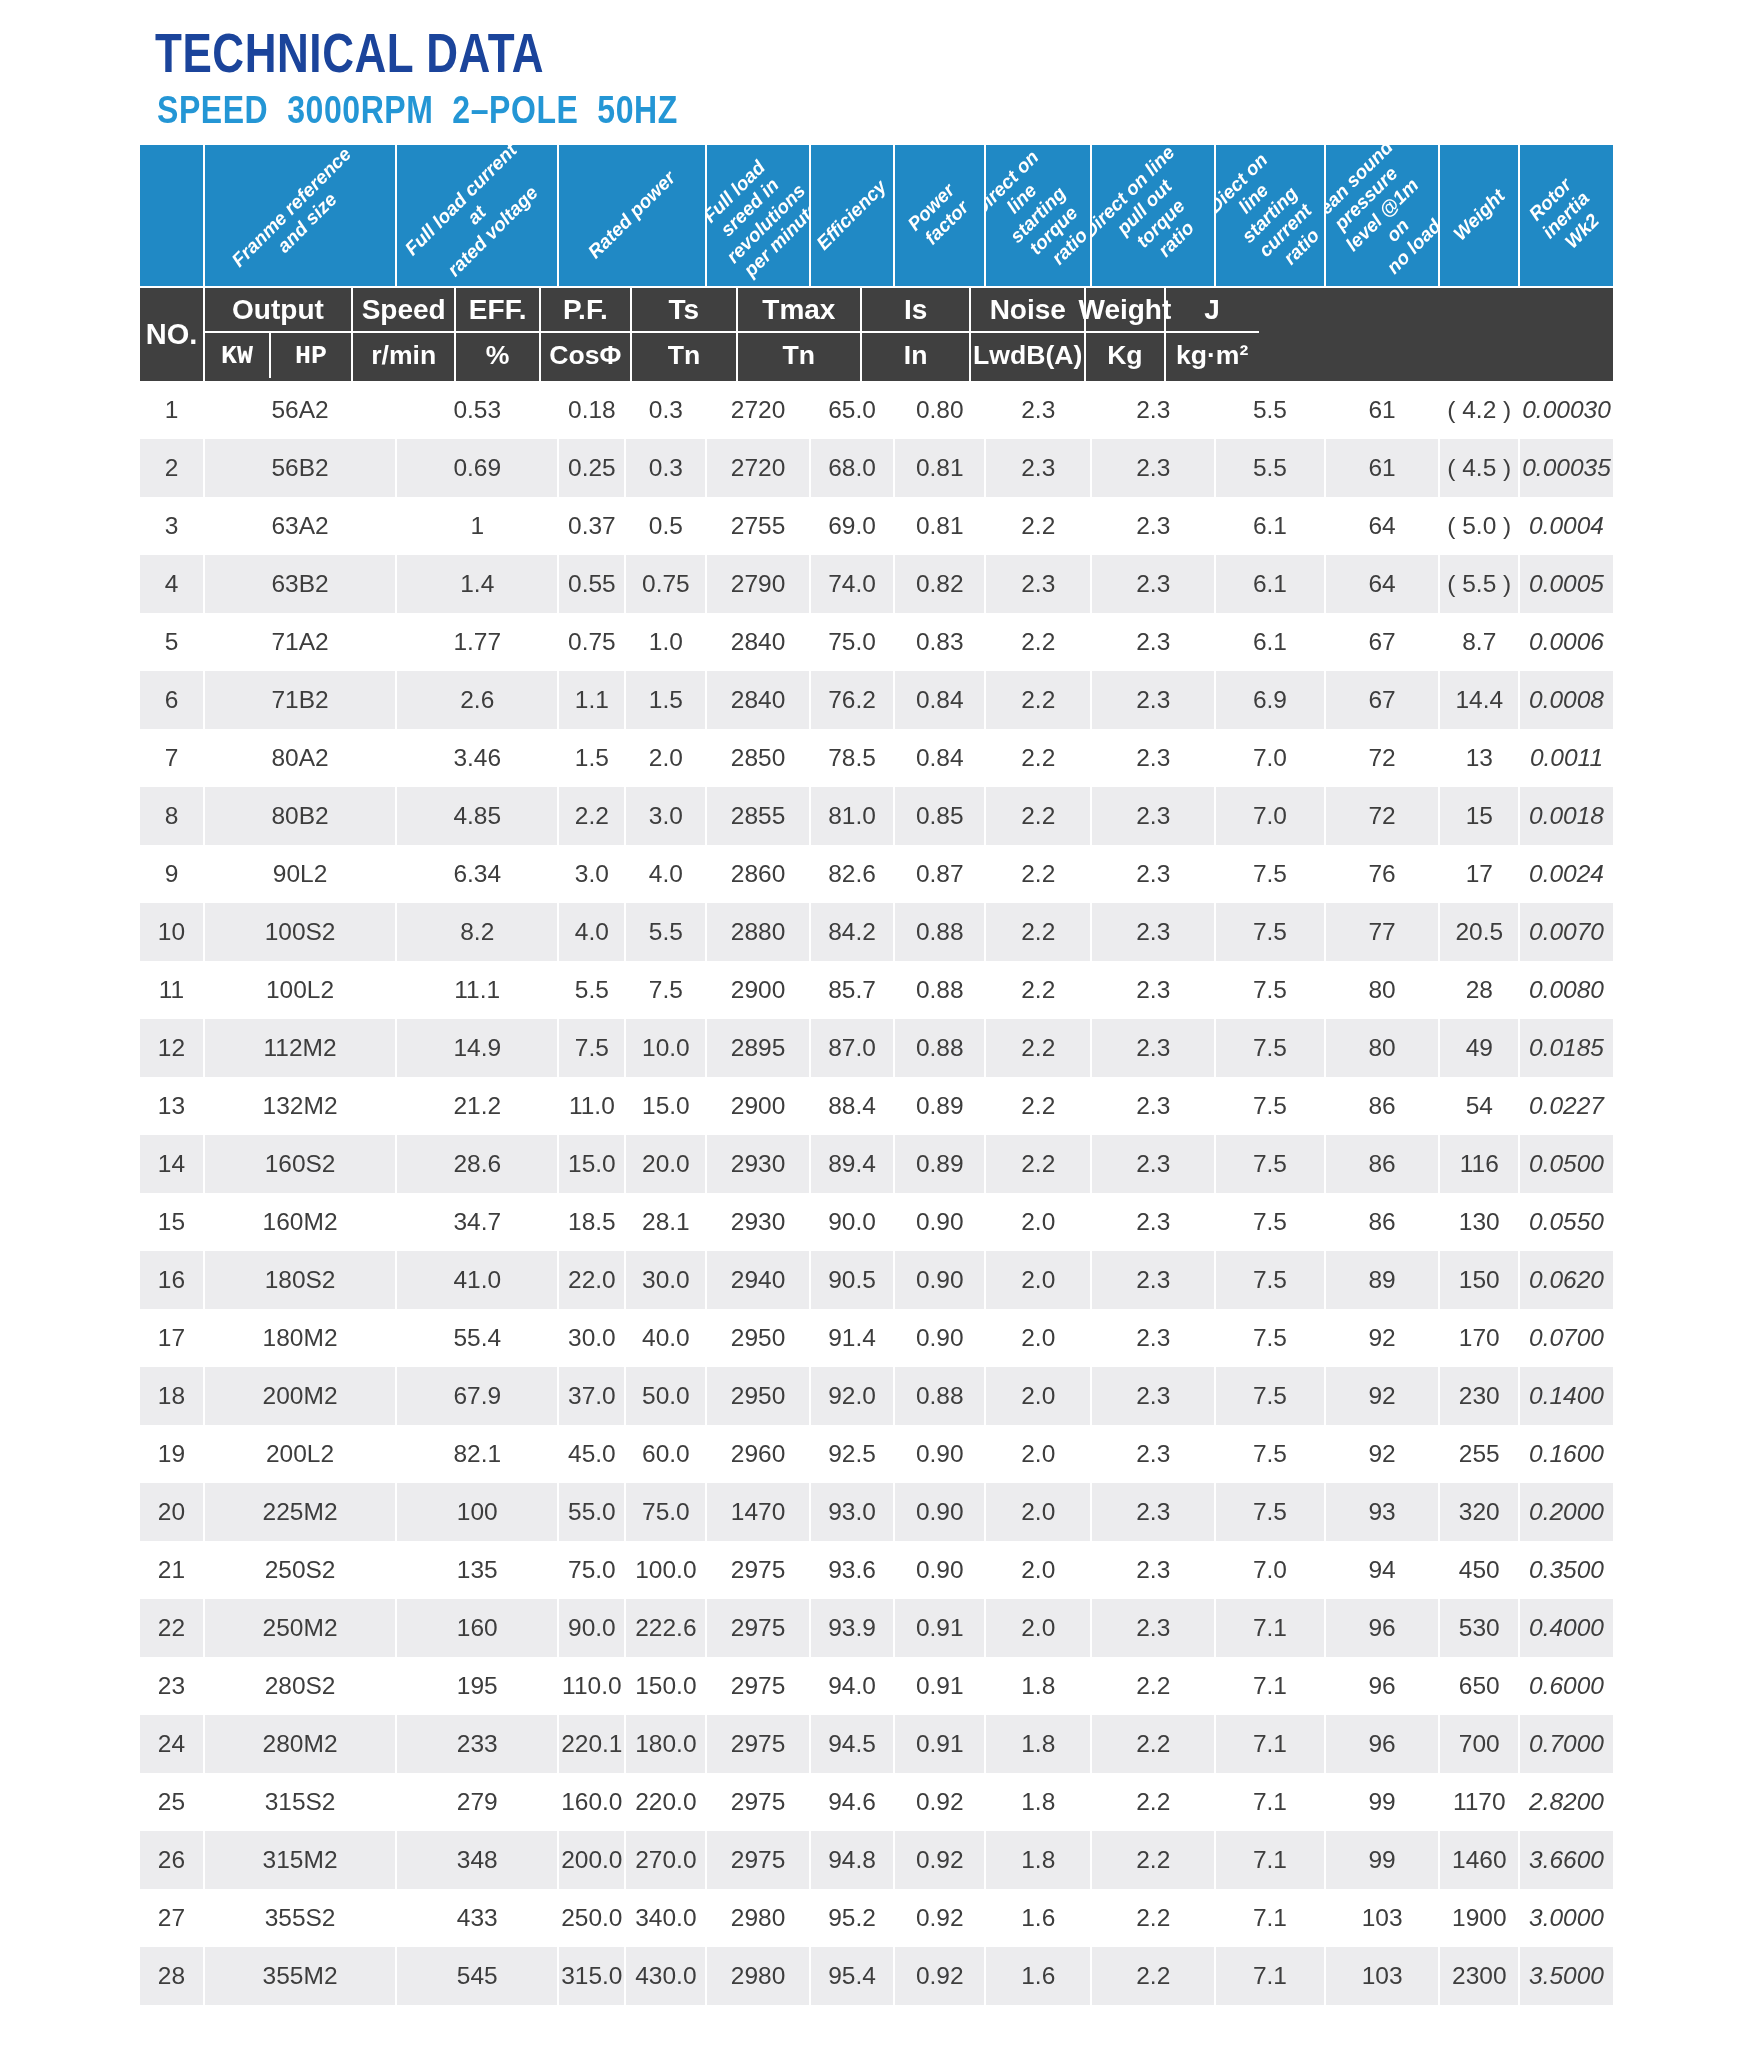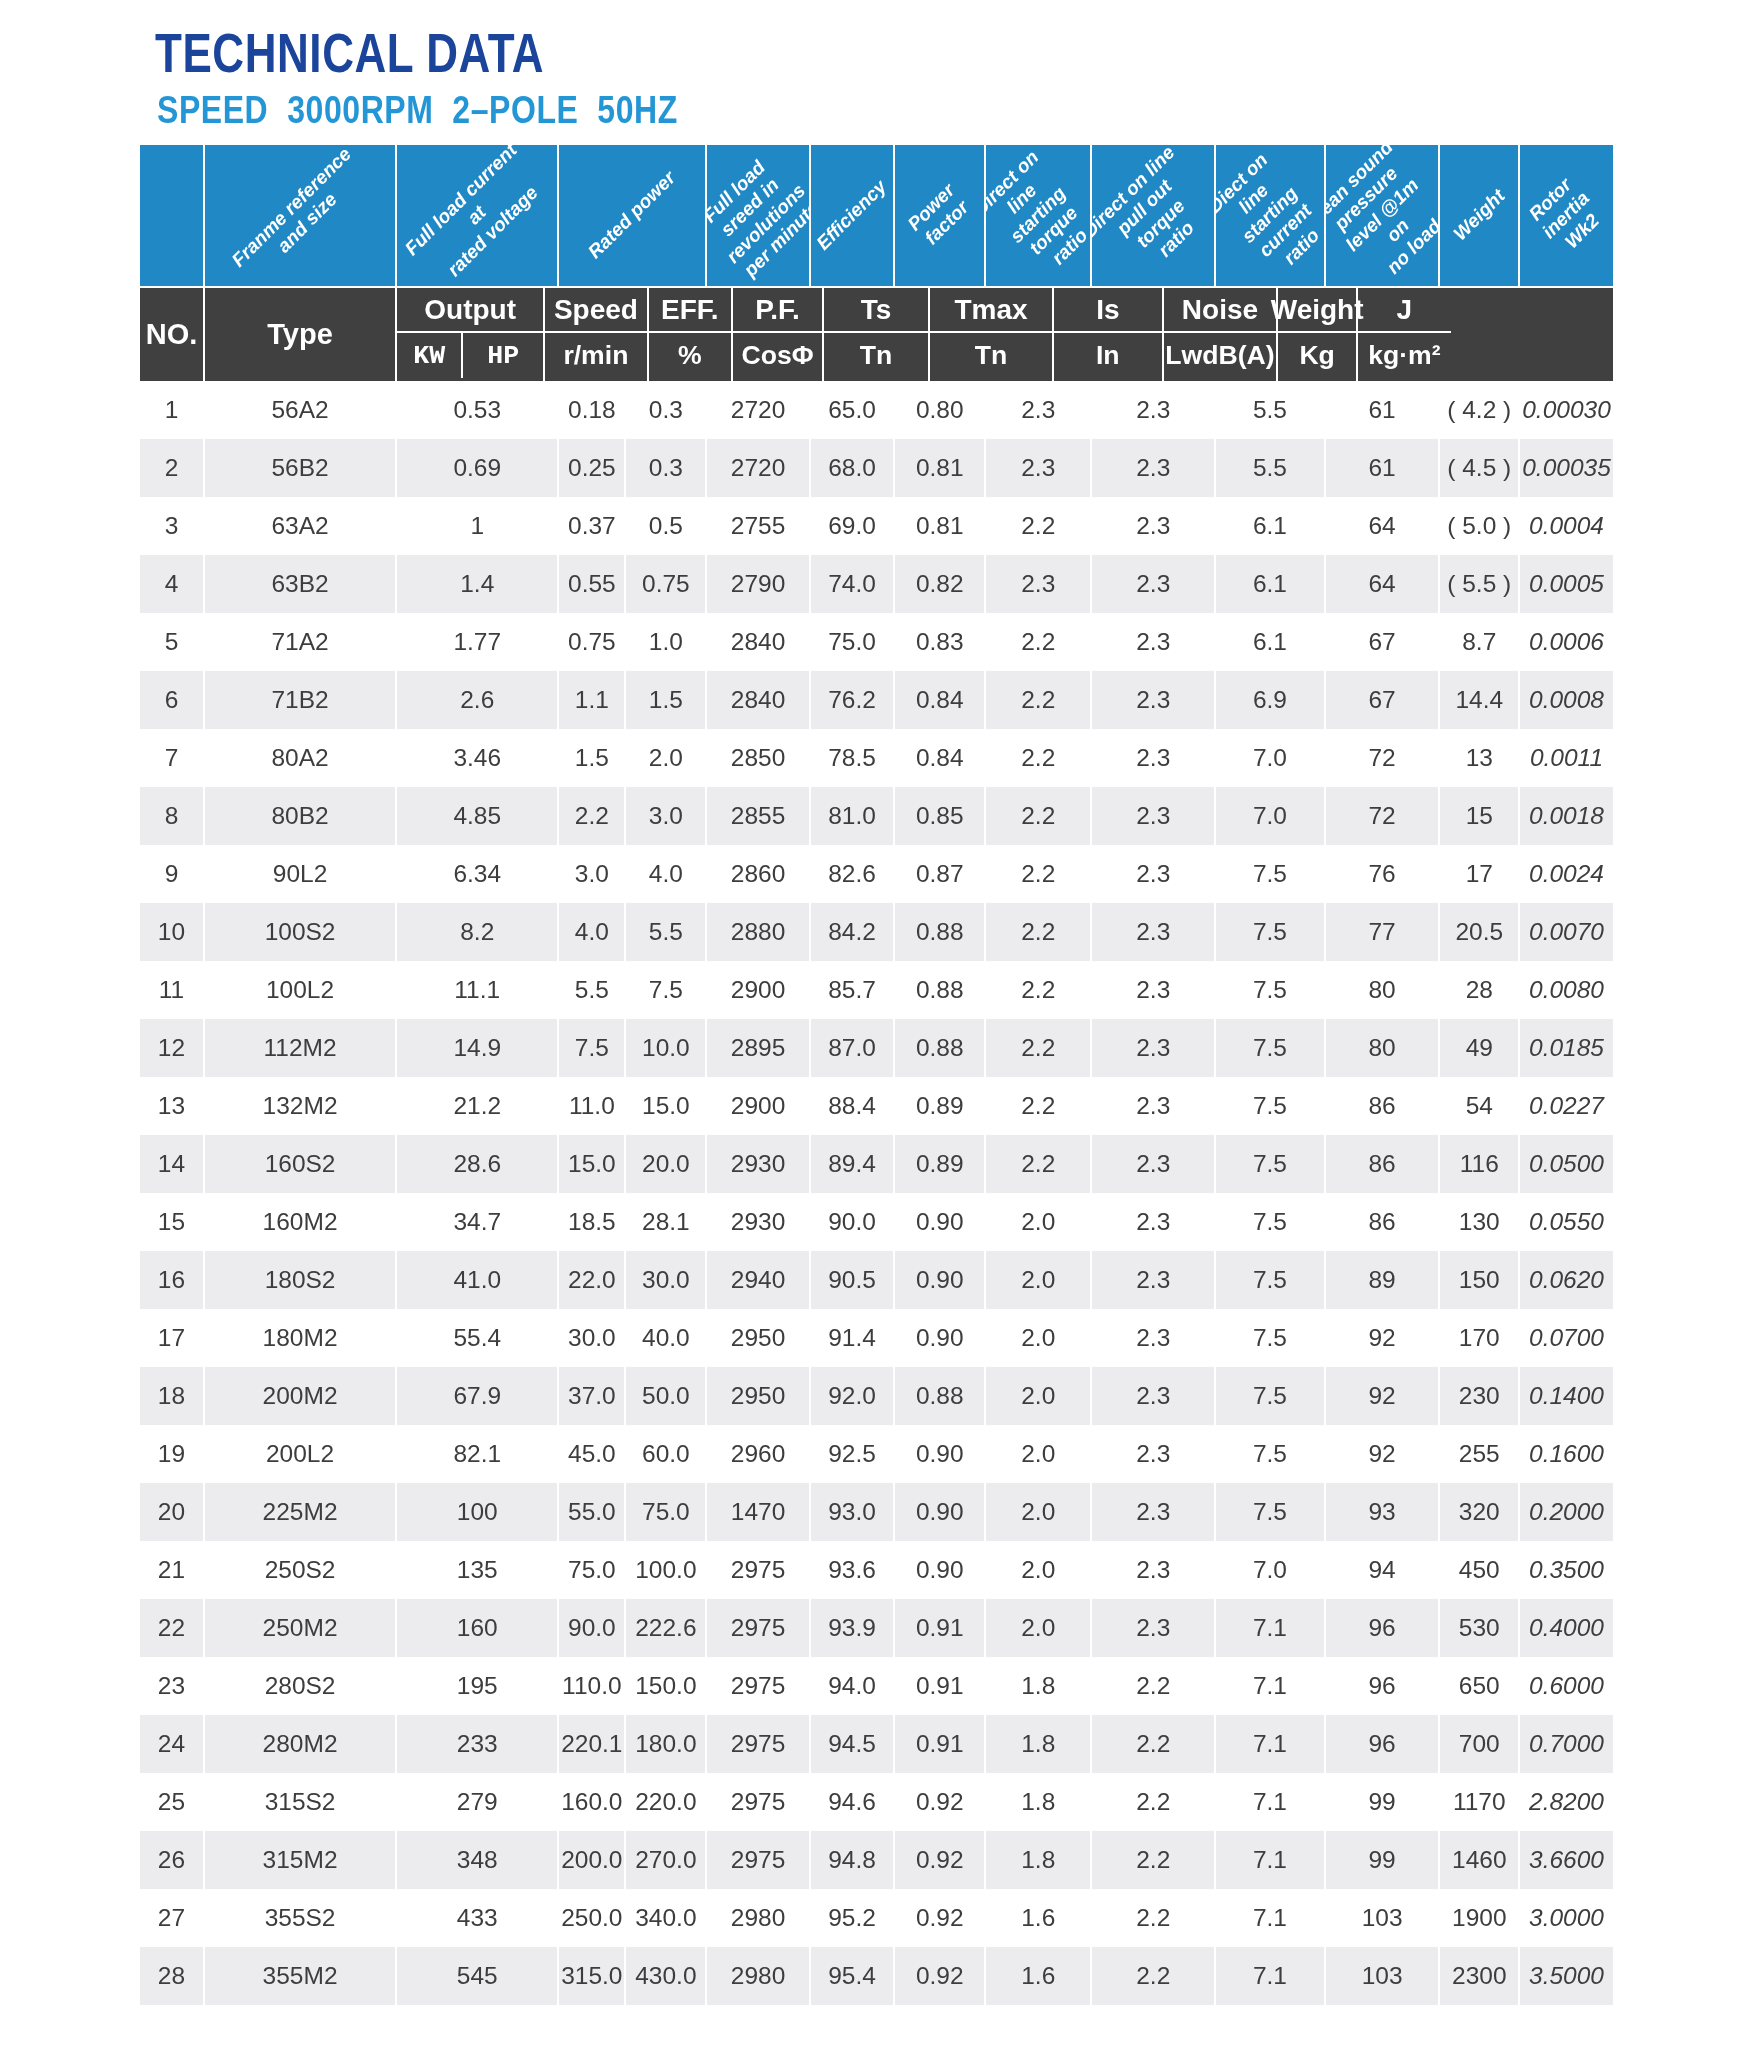--- a/index.html
+++ b/index.html
@@ -146,21 +146,20 @@
     <div class="diag-cell c12">
       <span class="diag-label">Weight</span>
     </div>
     <div class="diag-cell c13">
       <span class="diag-label">Rotor inertia Wk2</span>
     </div>
   </div>
 
   <div class="sub-row">
     <div class="sub-cell-full c0">NO.</div>
-    <div class="sub-cell-full c1">Type</div>
 
 
     <div class="sub-group cw-output">
       <div class="sub-top">Output</div>
       <div class="sub-bottom split">
         <div class="half kw">KW</div>
         <div class="half hp">HP</div>
       </div>
     </div>
 

